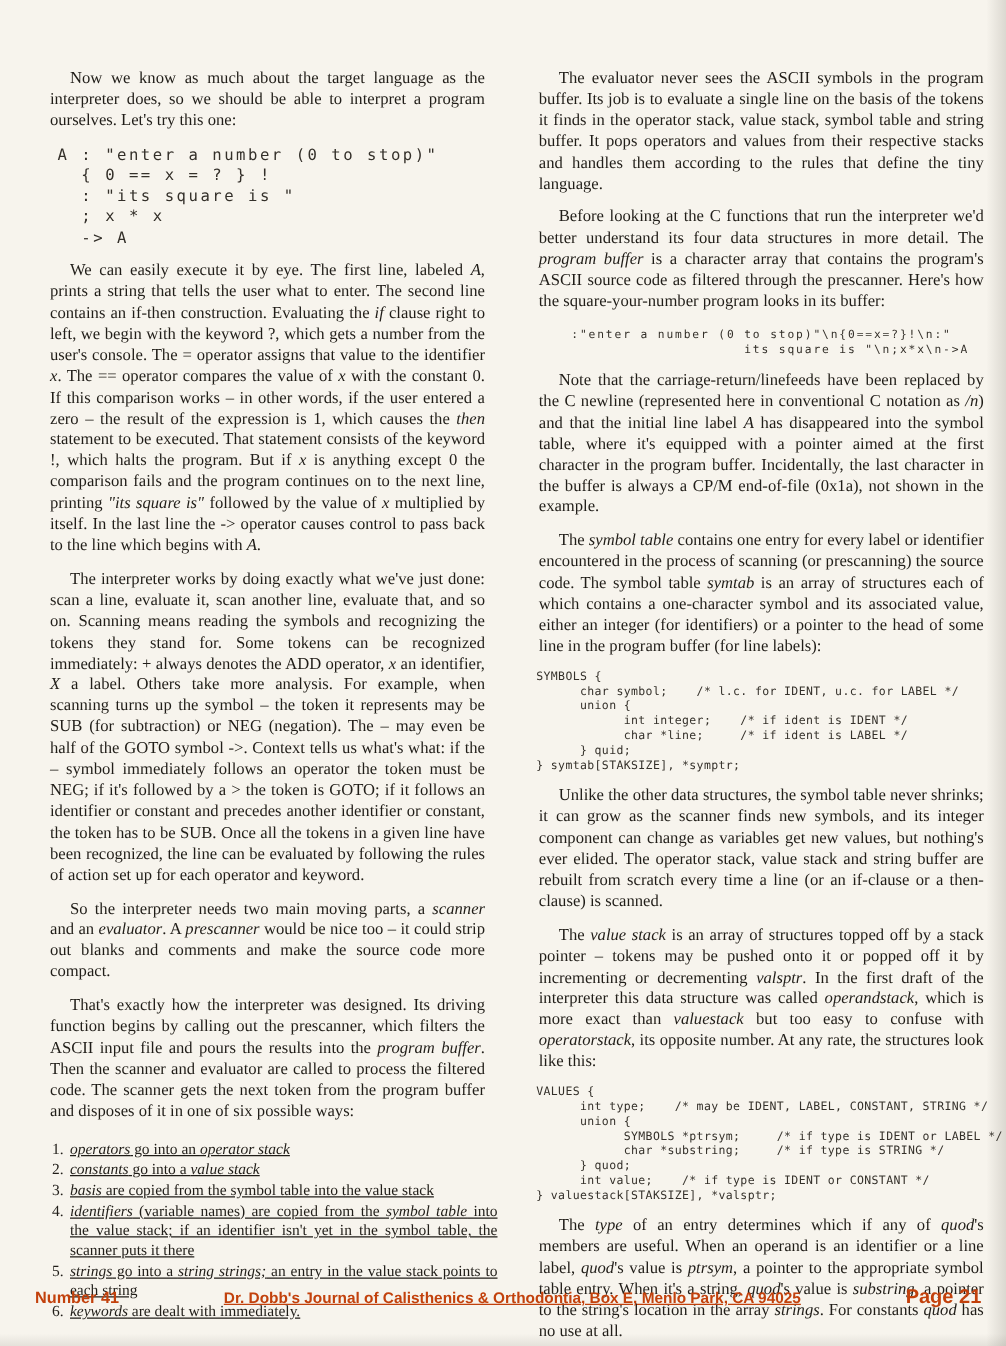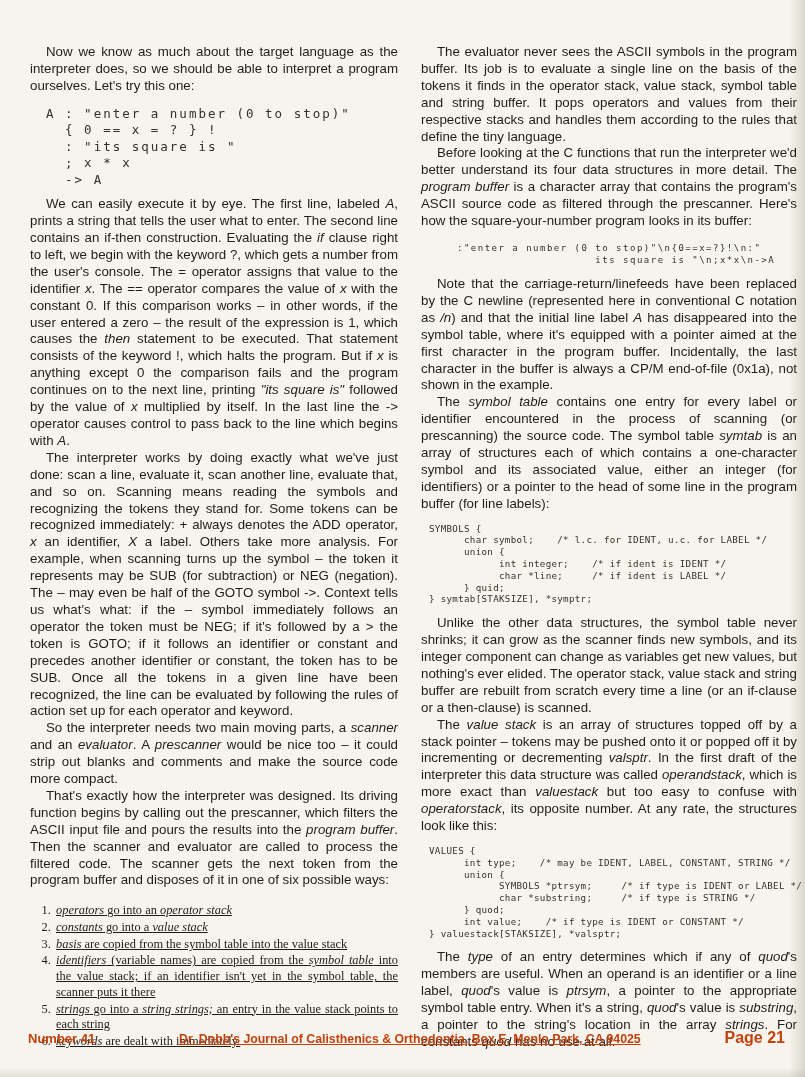--- a/index.html
+++ b/index.html
@@ -18,24 +18,24 @@
   }
   .edge-bottom {
     position:absolute; bottom:0; left:0; width:100%; height:10px;
     background:linear-gradient(to bottom, rgba(0,0,0,0), rgba(90,85,75,0.12));
     pointer-events:none;
   }
   .col { position:absolute; top:44px; }
   .col-left  { left:30px;  width:368px; }
   .col-right { left:421px; width:376px; }
   p.body {
-    font-family:Liberation Sans, sans-serif;
+    font-family:Liberation Serif, serif;
     font-size:13.3px; line-height:16.9px;
     text-align:justify; text-indent:16px;
-    margin:0; hyphens:none;
+    margin:10px; hyphens:none;
   }
   pre {
     font-family:"DejaVu Sans Mono", monospace;
     color:#34302a; white-space:pre;
   }
   pre.program {
     font-size:12.5px; line-height:16.5px; letter-spacing:2px;
     margin:11px 0 8px 16px;
   }
   pre.buffer {

